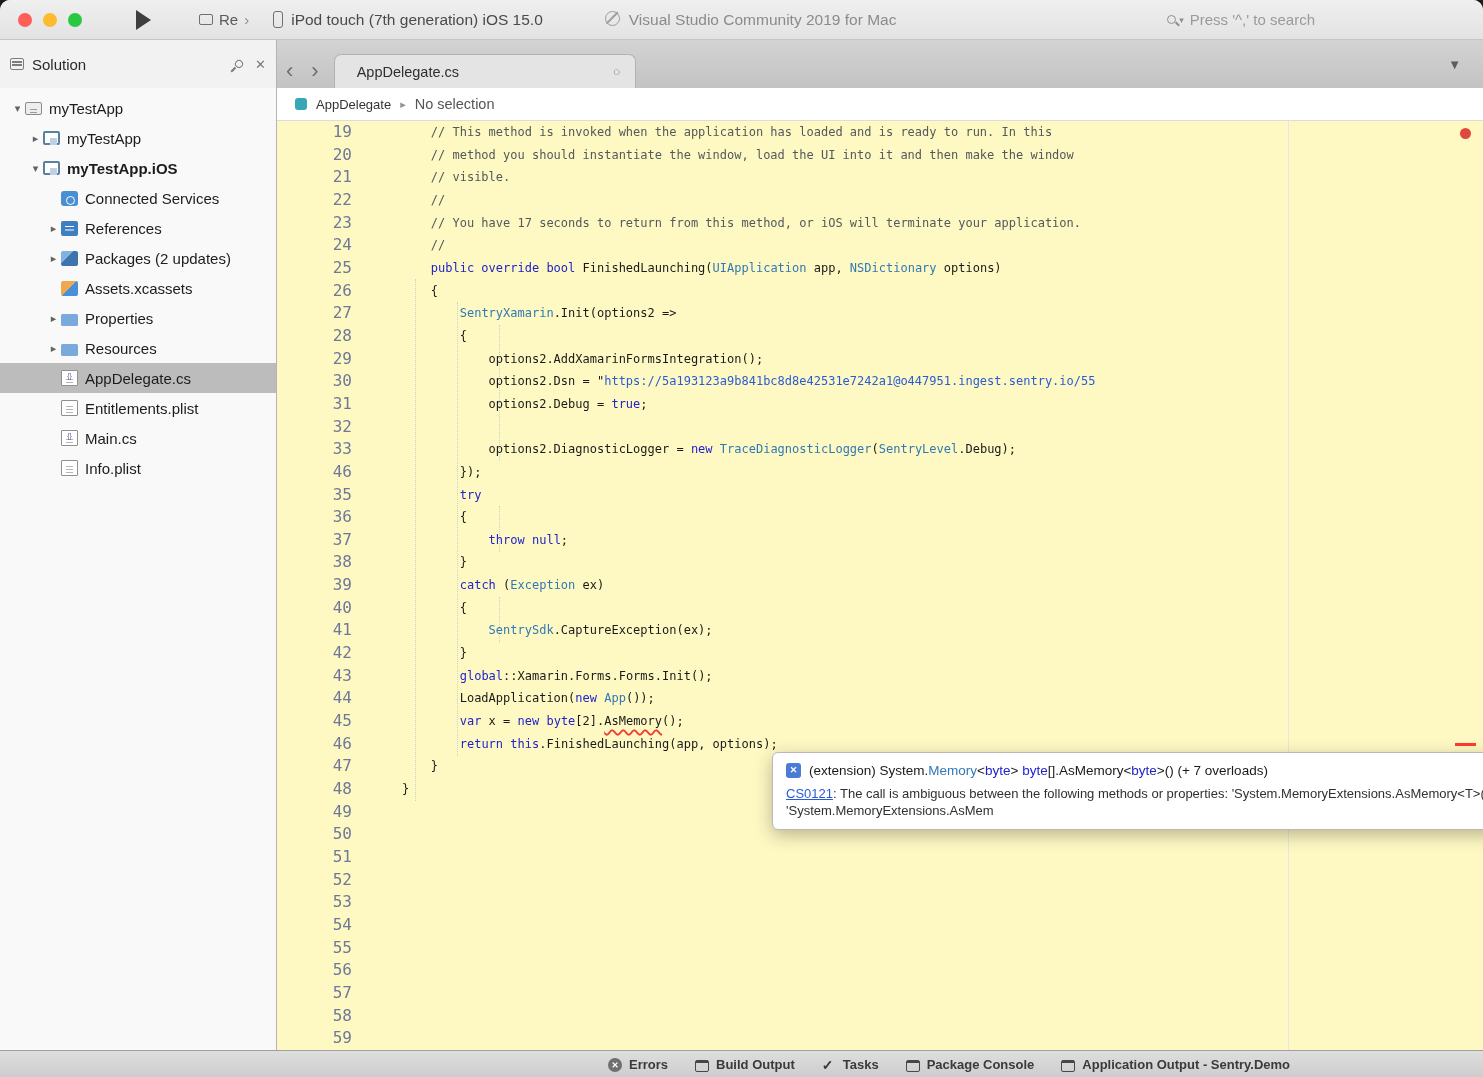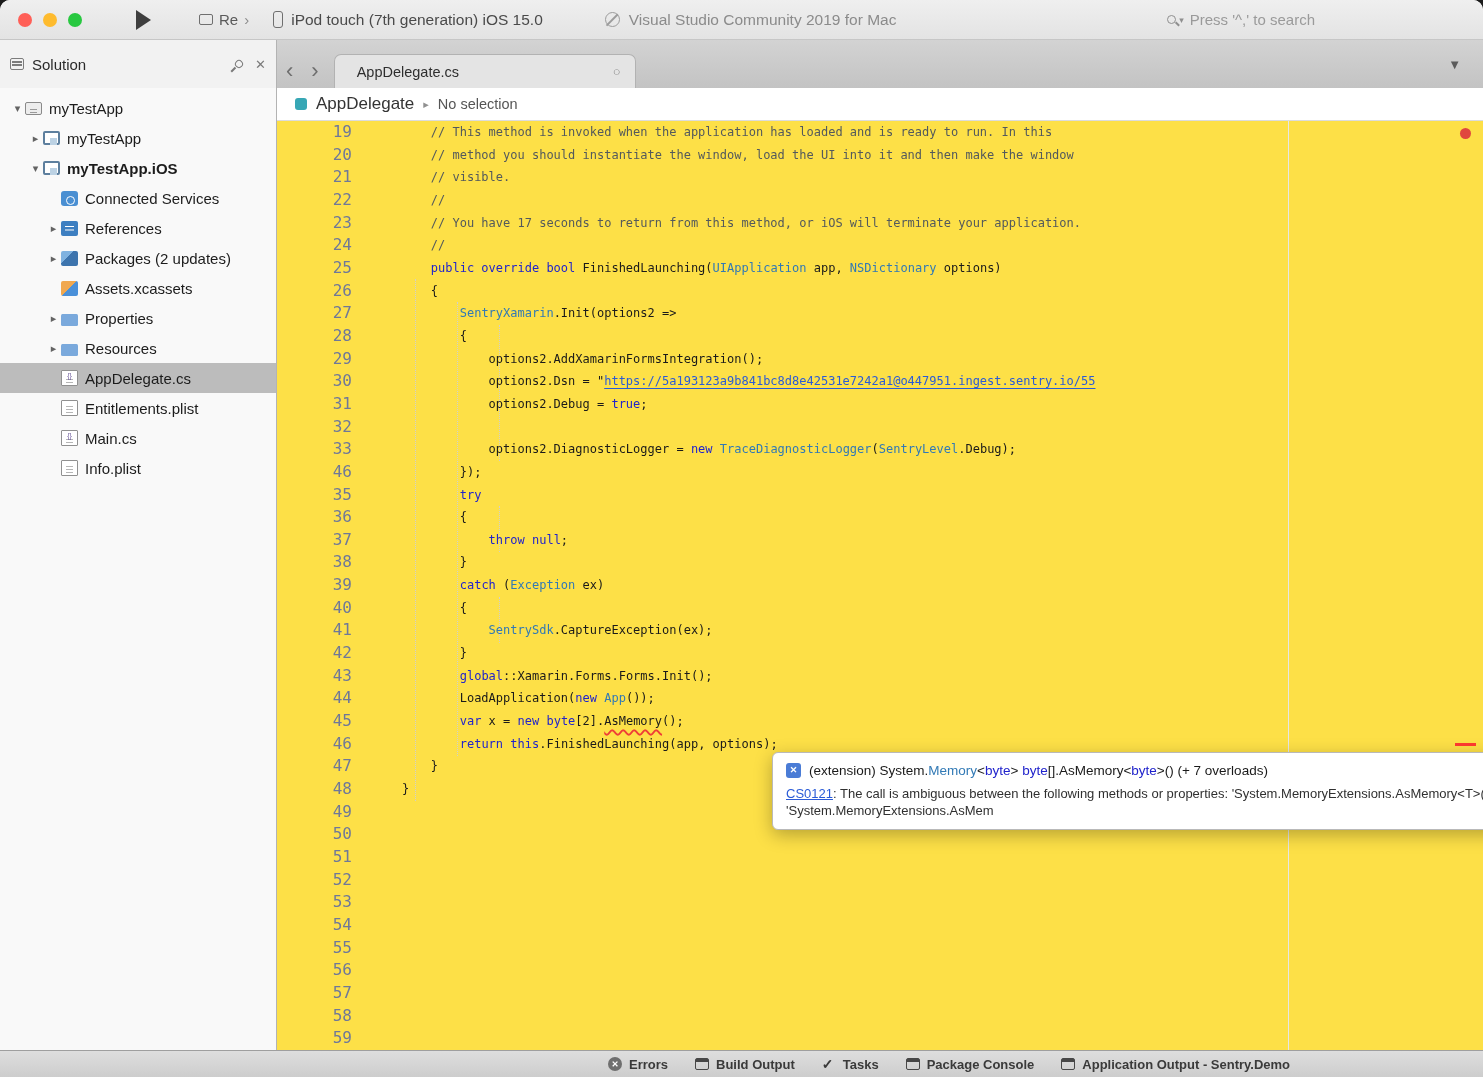--- a/index.html
+++ b/index.html
@@ -14,21 +14,21 @@
   .tl-red{background:#ff5f57;margin-left:18px}
   .tl-yellow{background:#febb2e;margin-left:11px}
   .tl-green{background:#28c840;margin-left:11px}
   .run-btn{width:0;height:0;border-left:15px solid #3e3e3e;border-top:10px solid transparent;
            border-bottom:10px solid transparent;margin-left:54px;cursor:pointer}
   .config{display:flex;align-items:center;gap:6px;margin-left:48px;color:#5a5a5a;font-size:15px}
   .config-icon{width:14px;height:11px;border:1.5px solid #6f6f6f;border-radius:2px;display:inline-block}
   .chev{color:#8c8c8c;font-size:15px}
   .device{display:flex;align-items:center;gap:8px;margin-left:24px;color:#4a4a4a;font-size:15.5px}
   .phone-icon{width:10px;height:17px;border:1.5px solid #6f6f6f;border-radius:3px;display:inline-block}
-  .wintitle{display:flex;align-items:center;gap:9px;color:#8b8b8b;font-size:15.5px;margin-left:62px;white-space:nowrap}
+  .wintitle{display:flex;gap:9px;color:#8b8b8b;font-size:15.5px;margin-left:62px;white-space:nowrap}
   .mute-icon{width:15px;height:15px;border:1.5px solid #9c9c9c;border-radius:50%;position:relative;display:inline-block}
   .mute-icon::after{content:"";position:absolute;left:-2px;top:5.5px;width:16px;height:1.5px;background:#9c9c9c;transform:rotate(-45deg)}
   .search{display:flex;align-items:center;gap:6px;margin-left:auto;margin-right:168px;color:#9a9a9a;font-size:15px;cursor:text}
   .mag-icon{width:9px;height:9px;border:1.7px solid #8f8f8f;border-radius:50%;position:relative;display:inline-block}
   .mag-icon::after{content:"";position:absolute;left:7px;top:7px;width:5px;height:1.7px;background:#8f8f8f;transform:rotate(45deg)}
   .mag-chev{font-size:9px;color:#8f8f8f;margin-left:-3px}
 
   
   .second-row{flex:0 0 48px;display:flex}
   .pad-header{flex:0 0 277px;background:#f2f2f2;border-right:1px solid #b3b3b3;display:flex;align-items:center;padding:0 10px}
@@ -69,35 +69,35 @@
   .icon-assets{width:15px;height:15px;border-radius:2px;background:linear-gradient(135deg,#f0a850 0 50%,#4a90d9 50%)}
   .icon-folder{width:17px;height:12px;background:#7aa9dc;border-radius:1.5px;margin-top:3px}
   .icon-folder::before{content:"";position:absolute;top:0px;left:1px;width:8px;height:3px;background:#7aa9dc;border-radius:2px 2px 0 0}
   .icon-cs-file,.icon-plist-file{width:13px;height:16px;background:#fff;border:1px solid #909090;border-radius:1px}
   .icon-cs-file::before,.icon-plist-file::before{content:"";position:absolute;left:4px;right:4px;top:5px;height:1px;background:#b5b5b5;box-shadow:0 3px 0 #b5b5b5,0 6px 0 #b5b5b5}
   .icon-cs-file::after{content:"{}";position:absolute;left:0;right:0;top:1px;text-align:center;font-size:7px;color:#6d5a9c;background:#fff}
 
   .editor-col{flex:1;display:flex;flex-direction:column;min-width:0}
   .breadcrumb{flex:0 0 33px;background:#fff;border-bottom:1px solid #dcdcdc;display:flex;align-items:center;padding:0 18px;gap:9px}
   .class-icon{width:12px;height:12px;border-radius:3px;background:#37a7b5;display:inline-block}
-  .bc-primary{font-size:17px;color:#333;cursor:pointer}
+  .bc-primary{font-size:13px;color:#333;cursor:pointer}
   .bc-sep{font-size:11px;color:#909090}
   .bc-secondary{font-size:14.5px;color:#555;cursor:pointer}
 
   
-  .code-area{flex:1;position:relative;background:#fde047;overflow:hidden;cursor:text}
+  .code-area{flex:1;position:relative;background:#fef9c3;overflow:hidden;cursor:text}
   .code-lines{position:absolute;inset:0}
   .cl{height:22.66px;line-height:22.66px;display:flex;white-space:pre}
   .ln{flex:0 0 75px;text-align:right;font-family:"DejaVu Sans Mono",monospace;font-size:16px;color:#6f7899}
   .ct{margin-left:21px;font-family:"DejaVu Sans Mono",monospace;font-size:12px;color:#1a1a1a}
   .tk-c{color:#53595c}
   .tk-k{color:#2023cc}
   .tk-t{color:#3179b5}
   .tk-p{color:#1a1a1a}
-  .tk-s{color:#2a5bd7;text-decoration:underline;text-underline-offset:3px}
+  .tk-s{color:#2a5bd7;text-underline-offset:3px}
   .tk-e{color:#1a1a1a;text-decoration:underline wavy #ef3e36;text-decoration-thickness:1.5px;text-underline-offset:4px;text-decoration-skip-ink:none}
 
   .indent-guide{position:absolute;border-left:1px dotted #cfcfcf;width:0}
   .g1{left:138px;top:158px;height:522px}
   .g2{left:180px;top:181px;height:454px}
   .g3a{left:222px;top:204px;height:136px}
   .g3b{left:222px;top:385px;height:46px}
   .g3c{left:222px;top:476px;height:46px}
   .col-ruler{position:absolute;left:1011px;top:0;bottom:0;border-left:1px solid #e6e6e6}
   .mark-dot{position:absolute;left:1183px;top:7px;width:11px;height:11px;border-radius:50%;background:#e0483e}
@@ -108,21 +108,21 @@
            box-shadow:0 5px 18px rgba(0,0,0,.28);padding:10px 13px;z-index:10}
   .tt-row1{display:flex;align-items:center;gap:8px;font-size:13.5px;color:#1a1a1a}
   .ext-icon{flex:0 0 15px;width:15px;height:15px;background:#4a7cd6;border-radius:3px;position:relative}
   .ext-icon::before{content:"✕";position:absolute;inset:0;color:#fff;font-size:9px;line-height:15px;text-align:center;font-weight:bold}
   .tt-row2{margin-top:7px;font-size:13px;color:#303030;line-height:17px}
   .cs-link{color:#2a5bd7;text-decoration:underline;cursor:pointer}
 
   
   .statusbar{flex:0 0 27px;background:linear-gradient(#dedede,#cdcdcd);border-top:1px solid #9f9f9f;
              display:flex;align-items:center;padding-left:608px;overflow:hidden}
-  .sb-item{display:flex;align-items:center;gap:7px;margin-right:27px;font-size:13px;font-weight:bold;color:#3a3a3a;white-space:nowrap;cursor:pointer}
+  .sb-item{display:flex;align-items:flex-end;gap:7px;margin-right:27px;font-size:13px;font-weight:bold;color:#3a3a3a;white-space:nowrap;cursor:pointer}
   .sbi{display:inline-block;position:relative}
   .sbi-errors{width:14px;height:14px;border-radius:50%;background:#6f6f6f}
   .sbi-errors::before{content:"✕";position:absolute;inset:0;color:#fff;font-size:8.5px;line-height:14px;text-align:center;font-weight:bold}
   .sbi-window{width:14px;height:12px;border:1.5px solid #474747;border-radius:2px}
   .sbi-window::before{content:"";position:absolute;left:0;right:0;top:0;height:2.5px;background:#474747}
   .sbi-tasks{width:14px;height:14px}
   .sbi-tasks::before{content:"✓";position:absolute;inset:0;color:#3a3a3a;font-size:14px;font-weight:bold;line-height:14px}
 </style>
 </head>
 <body>

